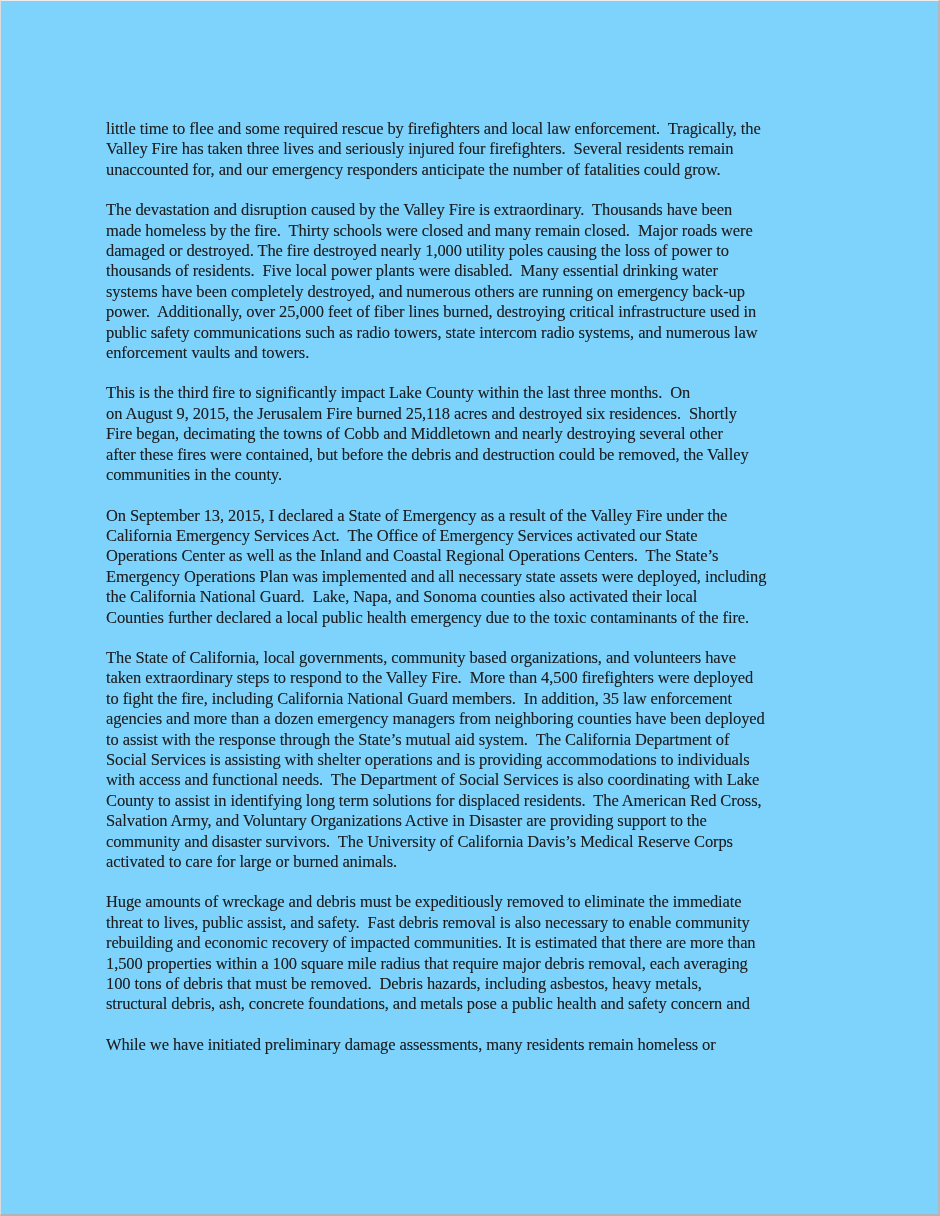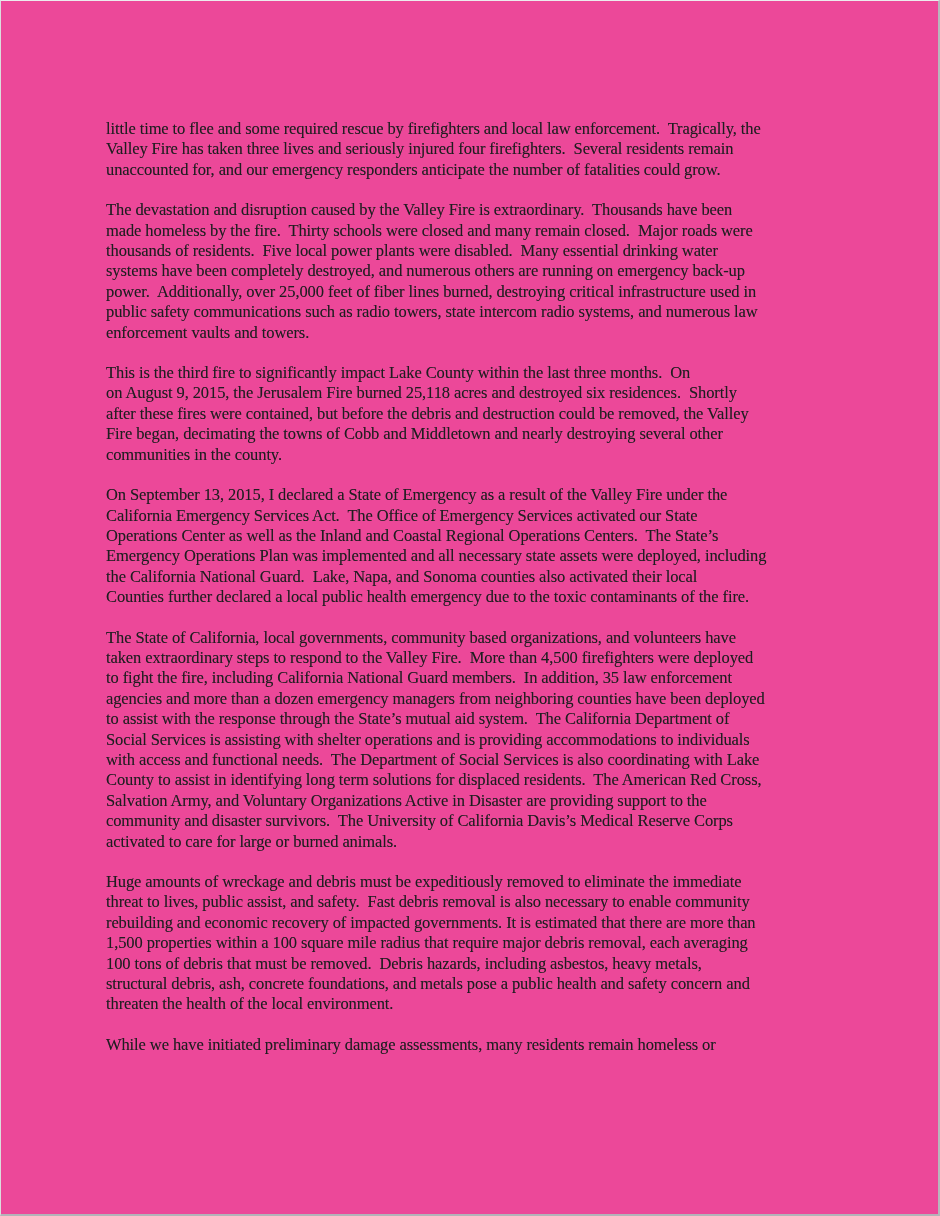--- a/index.html
+++ b/index.html
@@ -5,21 +5,21 @@
   html, body {
     margin: 0;
     padding: 0;
     background: #ffffff;
   }
   .page {
     position: relative;
     width: 940px;
     height: 1216px;
     box-sizing: border-box;
-    background: #ec4899;
+    background: #7dd3fc;
     border-left: 1px solid #dcdcde;
     border-top: 1px solid #ececee;
     border-right: 2px solid #b6b6bc;
     border-bottom: 2px solid #b3b3b8;
     overflow: hidden;
     font-family: "Liberation Serif", "DejaVu Serif", serif;
   }
   .text-block {
     position: absolute;
     left: 105px;
@@ -47,31 +47,32 @@
 <div class="page">
   <div class="text-block">
       <div class="paragraph">
         <div class="line">little time to flee and some required rescue by firefighters and local law enforcement.  Tragically, the</div>
         <div class="line">Valley Fire has taken three lives and seriously injured four firefighters.  Several residents remain</div>
         <div class="line">unaccounted for, and our emergency responders anticipate the number of fatalities could grow.</div>
       </div>
       <div class="paragraph">
         <div class="line">The devastation and disruption caused by the Valley Fire is extraordinary.  Thousands have been</div>
         <div class="line">made homeless by the fire.  Thirty schools were closed and many remain closed.  Major roads were</div>
+        <div class="line">damaged or destroyed. The fire destroyed nearly 1,000 utility poles causing the loss of power to</div>
         <div class="line">thousands of residents.  Five local power plants were disabled.  Many essential drinking water</div>
         <div class="line">systems have been completely destroyed, and numerous others are running on emergency back-up</div>
         <div class="line">power.  Additionally, over 25,000 feet of fiber lines burned, destroying critical infrastructure used in</div>
         <div class="line">public safety communications such as radio towers, state intercom radio systems, and numerous law</div>
         <div class="line">enforcement vaults and towers.</div>
       </div>
       <div class="paragraph">
         <div class="line">This is the third fire to significantly impact Lake County within the last three months.  On</div>
         <div class="line">on August 9, 2015, the Jerusalem Fire burned 25,118 acres and destroyed six residences.  Shortly</div>
+        <div class="line">Fire began, decimating the towns of Cobb and Middletown and nearly destroying several other</div>
         <div class="line">after these fires were contained, but before the debris and destruction could be removed, the Valley</div>
-        <div class="line">Fire began, decimating the towns of Cobb and Middletown and nearly destroying several other</div>
         <div class="line">communities in the county.</div>
       </div>
       <div class="paragraph">
         <div class="line">On September 13, 2015, I declared a State of Emergency as a result of the Valley Fire under the</div>
         <div class="line">California Emergency Services Act.  The Office of Emergency Services activated our State</div>
         <div class="line">Operations Center as well as the Inland and Coastal Regional Operations Centers.  The State’s</div>
         <div class="line">Emergency Operations Plan was implemented and all necessary state assets were deployed, including</div>
         <div class="line">the California National Guard.  Lake, Napa, and Sonoma counties also activated their local</div>
         <div class="line">Counties further declared a local public health emergency due to the toxic contaminants of the fire.</div>
       </div>
@@ -84,23 +85,22 @@
         <div class="line">Social Services is assisting with shelter operations and is providing accommodations to individuals</div>
         <div class="line">with access and functional needs.  The Department of Social Services is also coordinating with Lake</div>
         <div class="line">County to assist in identifying long term solutions for displaced residents.  The American Red Cross,</div>
         <div class="line">Salvation Army, and Voluntary Organizations Active in Disaster are providing support to the</div>
         <div class="line">community and disaster survivors.  The University of California Davis’s Medical Reserve Corps</div>
         <div class="line">activated to care for large or burned animals.</div>
       </div>
       <div class="paragraph">
         <div class="line">Huge amounts of wreckage and debris must be expeditiously removed to eliminate the immediate</div>
         <div class="line">threat to lives, public assist, and safety.  Fast debris removal is also necessary to enable community</div>
-        <div class="line">rebuilding and economic recovery of impacted governments. It is estimated that there are more than</div>
+        <div class="line">rebuilding and economic recovery of impacted communities. It is estimated that there are more than</div>
         <div class="line">1,500 properties within a 100 square mile radius that require major debris removal, each averaging</div>
         <div class="line">100 tons of debris that must be removed.  Debris hazards, including asbestos, heavy metals,</div>
         <div class="line">structural debris, ash, concrete foundations, and metals pose a public health and safety concern and</div>
-        <div class="line">threaten the health of the local environment.</div>
       </div>
       <div class="paragraph">
         <div class="line">While we have initiated preliminary damage assessments, many residents remain homeless or</div>
       </div>
     </div>
 </div>
 
 </body></html>

